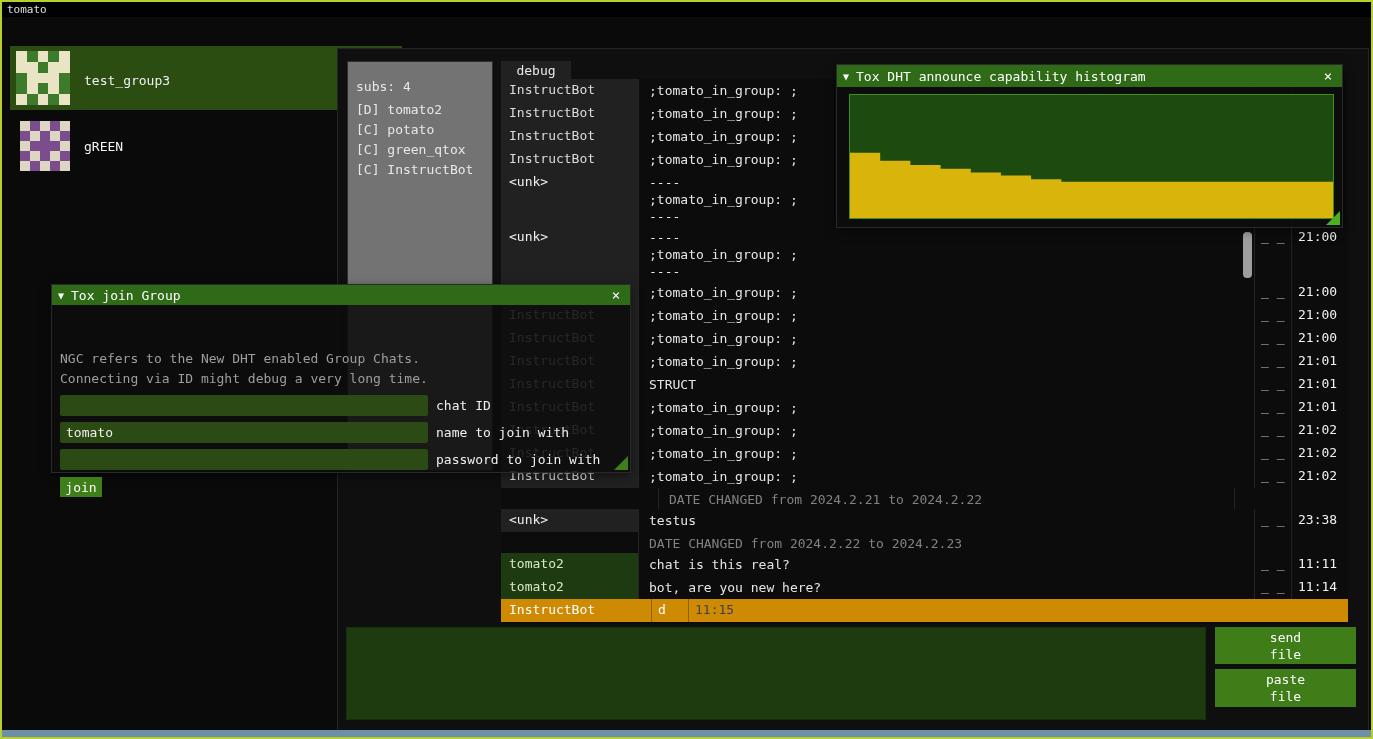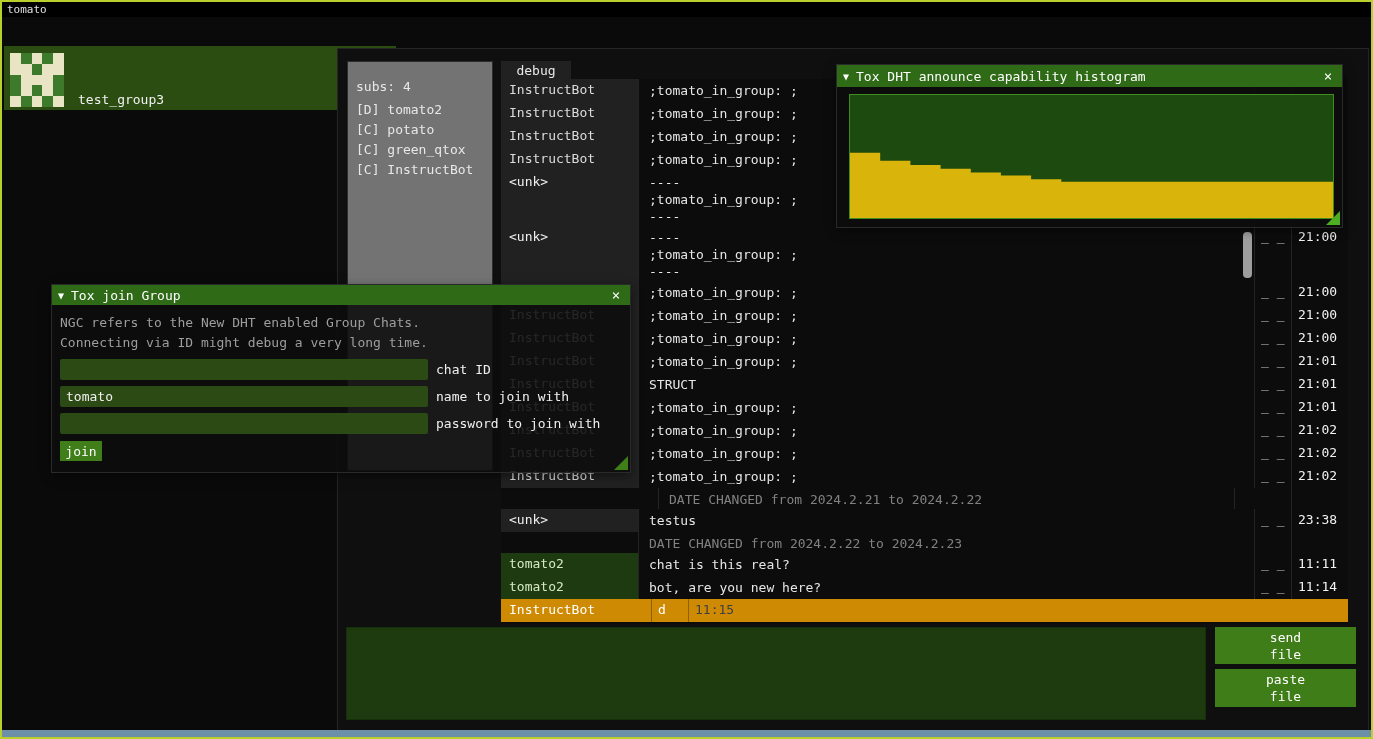--- a/index.html
+++ b/index.html
@@ -5,21 +5,21 @@
   html,body{margin:0;padding:0;background:#000;}
   body{font-family:"DejaVu Sans Mono",monospace;font-size:13px;color:#e8e8e8;}
   #app{position:relative;width:1373px;height:739px;background:#0a0a0a;border:2px solid #b9cf2c;box-sizing:border-box;overflow:hidden;}
 
   .titlebar{position:absolute;left:0;top:0;right:0;height:15px;background:#000;line-height:15px;padding-left:5px;font-size:11px;color:#e0e0e0;}
   .menubar{position:absolute;left:0;top:15px;right:0;height:25px;background:#151515;display:flex;align-items:center;}
   .fps{padding:0 10px;}
   .menu-items{display:flex;height:100%;}
   .menu-item{padding:4px 14px;cursor:default;}
 
-  .group-item{position:absolute;left:2px;width:392px;height:64px;display:flex;align-items:flex-end;padding:3px 4px;box-sizing:border-box;}
+  .group-item{position:absolute;left:8px;width:392px;height:64px;display:flex;align-items:center;padding:3px 4px;box-sizing:border-box;}
   .group-item.selected{background:#2b4d12;}
   .g-avatar{width:58px;height:54px;flex:none;}
   .group-item:nth-of-type(2) .g-avatar{width:54px;height:50px;margin-left:4px;margin-top:4px;}
   .g-label{margin-left:12px;margin-top:5px;color:#f2f2f2;}
 
   .main-window{position:absolute;left:335px;top:46px;width:1032px;height:683px;background:#0f0f0f;border:1px solid #252525;box-sizing:border-box;}
   .subs-panel{position:absolute;left:9px;top:12px;width:146px;height:410px;background:#737373;border:1px solid #2d2d2d;box-sizing:border-box;padding:17px 8px;}
   .subs-title{margin-bottom:6px;}
   .sub-item{line-height:20px;white-space:pre;}
   .tab{position:absolute;left:163px;top:12px;width:70px;height:20px;background:#212121;text-align:center;line-height:20px;}
@@ -50,21 +50,21 @@
   .filebtn.paste{top:620px;height:38px;}
 
   .float-win{position:absolute;background:rgba(13,13,13,0.88);box-shadow:0 0 0 1px #2a2a2a,0 3px 10px rgba(0,0,0,.55);}
   .win-title{height:20px;background:#2f6b17;display:flex;align-items:center;padding:0 6px;color:#fff;}
   .collapse{font-size:10px;margin-right:7px;}
   .wtitle{flex:1;white-space:nowrap;overflow:hidden;}
   .close{width:16px;text-align:center;font-size:14px;cursor:default;}
   .grip{position:absolute;right:2px;bottom:2px;width:0;height:0;border-left:14px solid transparent;border-bottom:14px solid #3f7e19;}
 
   .join-win{left:50px;top:283px;width:578px;height:187px;z-index:20;}
-  .join-body{padding:8px;}
+  .join-body{padding:8px;margin-top:36px;}
   .hint{color:#9e9e9e;line-height:20px;}
   .frow{display:flex;align-items:center;margin-top:6px;}
   .gfield{width:368px;height:21px;background:#2c4a13;border:none;color:#efefef;font:inherit;padding:0 6px;box-sizing:border-box;border-radius:2px;}
   .flabel{margin-left:8px;color:#f0f0f0;white-space:nowrap;}
   .join-btn{margin-top:7px;width:42px;height:20px;background:#3f7e19;color:#fff;border:none;font:inherit;padding:0;cursor:default;}
 
   .hist-win{left:835px;top:63px;width:505px;height:162px;z-index:21;}
   .hist-win .win-title{height:22px;}
   .plot{position:absolute;left:12px;top:29px;right:8px;bottom:8px;background:#1d4a0e;border:1px solid #3f8c1f;}
   .plot svg{position:absolute;left:0;top:0;width:100%;height:100%;}
@@ -97,21 +97,21 @@
           <rect x="2" y="2" width="1" height="1" fill="#e9e5c4"></rect>
           <rect x="3" y="2" width="1" height="1" fill="#e9e5c4"></rect>
           <rect x="1" y="3" width="1" height="1" fill="#e9e5c4"></rect>
           <rect x="3" y="3" width="1" height="1" fill="#e9e5c4"></rect>
           <rect x="0" y="4" width="1" height="1" fill="#e9e5c4"></rect>
           <rect x="2" y="4" width="1" height="1" fill="#e9e5c4"></rect>
           <rect x="4" y="4" width="1" height="1" fill="#e9e5c4"></rect>
         </svg>
         <span class="g-label">test_group3</span>
       </div>
-      <div class="group-item" style="top: 110px; flex-direction: column;">
+      <div class="group-item" style="top: 110px;">
         <svg viewBox="0 0 5 5" class="g-avatar" shape-rendering="crispEdges">
           <rect x="0" y="0" width="5" height="5" fill="#ddd6c2"></rect>
           <rect x="1" y="0" width="1" height="1" fill="#7b4d8c"></rect>
           <rect x="3" y="0" width="1" height="1" fill="#7b4d8c"></rect>
           <rect x="0" y="1" width="1" height="1" fill="#7b4d8c"></rect>
           <rect x="2" y="1" width="1" height="1" fill="#7b4d8c"></rect>
           <rect x="4" y="1" width="1" height="1" fill="#7b4d8c"></rect>
           <rect x="1" y="2" width="1" height="1" fill="#7b4d8c"></rect>
           <rect x="2" y="2" width="1" height="1" fill="#7b4d8c"></rect>
           <rect x="3" y="2" width="1" height="1" fill="#7b4d8c"></rect>

